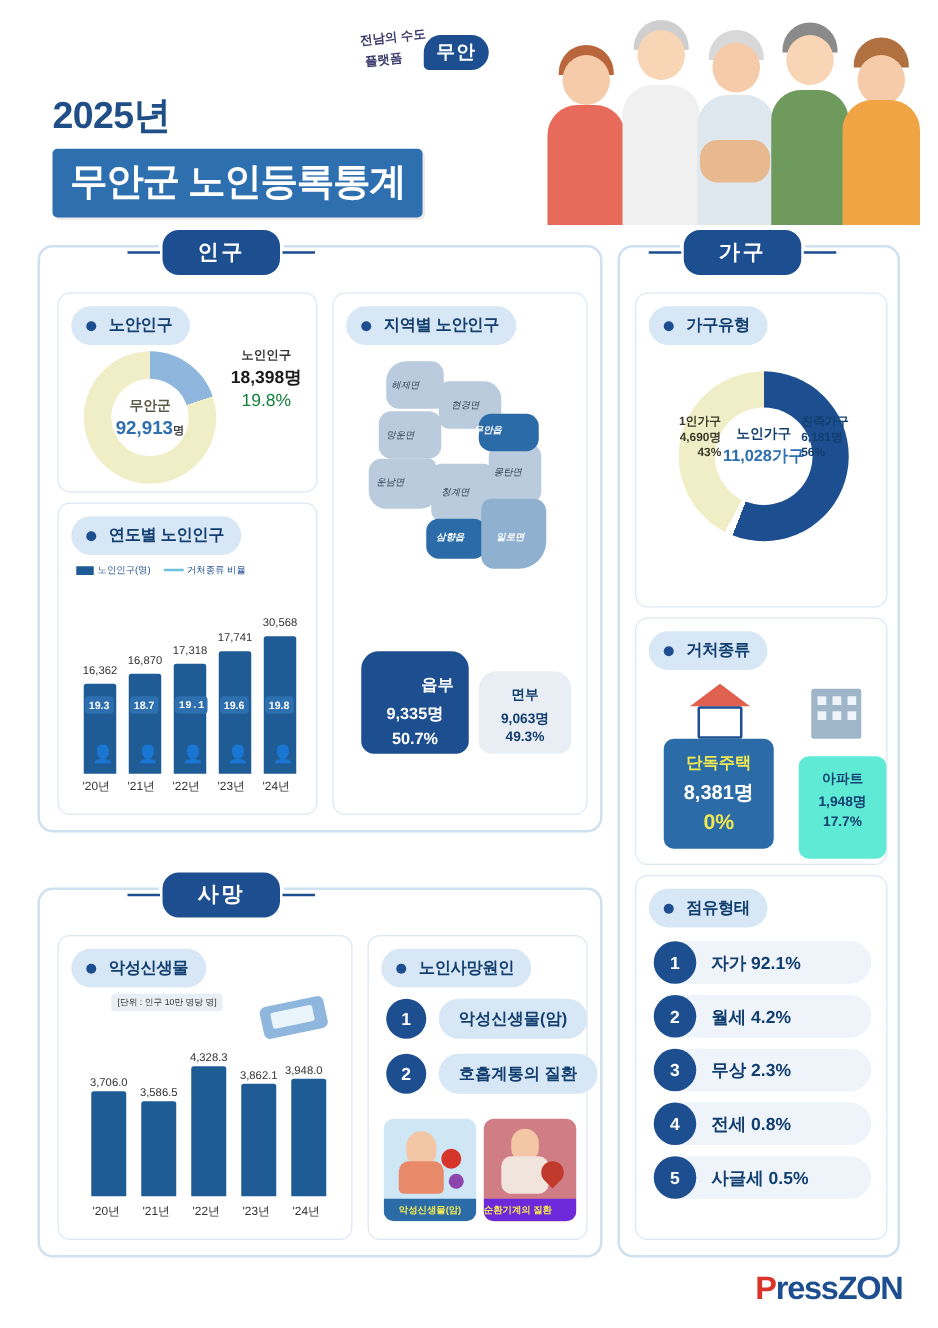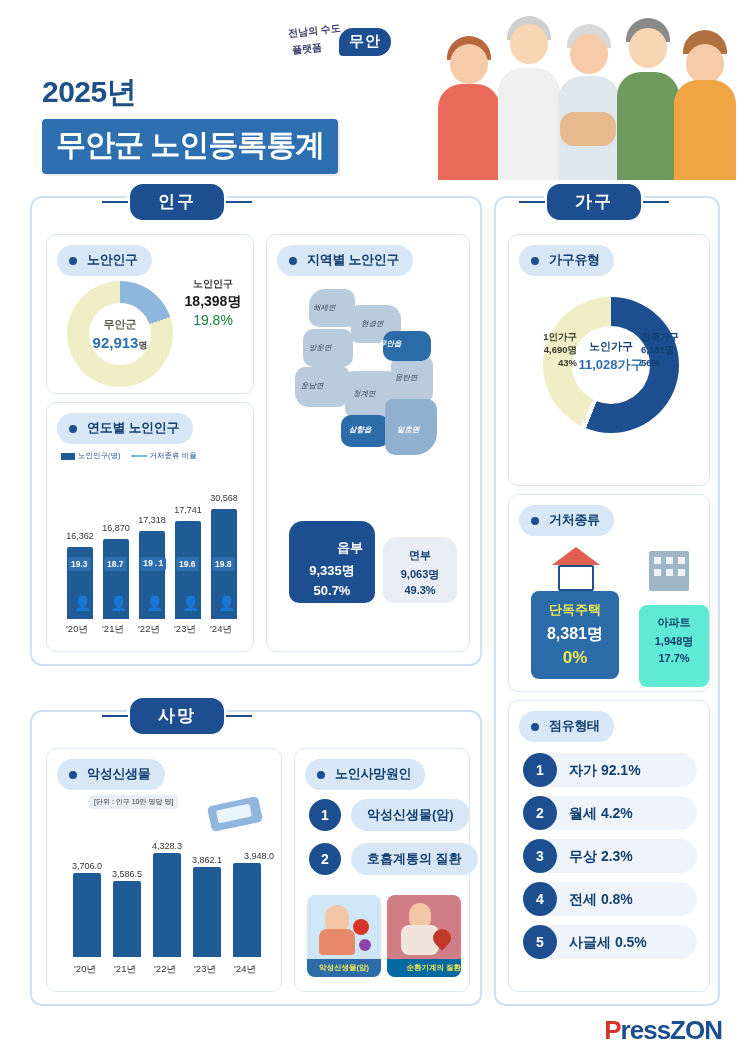--- a/index.html
+++ b/index.html
@@ -544,21 +544,21 @@
         <div class="bar" style="left:4px;  width:28px; height:84px;"></div>
         <div class="bar" style="left:44px; width:28px; height:76px;"></div>
         <div class="bar" style="left:84px; width:28px; height:104px;"></div>
         <div class="bar" style="left:124px;width:28px; height:90px;"></div>
         <div class="bar" style="left:164px;width:28px; height:94px;"></div>
 
         <div class="bar-val" style="left:-4px; top:16px;  width:44px;">3,706.0</div>
         <div class="bar-val" style="left:36px; top:24px;  width:44px;">3,586.5</div>
         <div class="bar-val" style="left:76px; top:-4px;  width:44px;">4,328.3</div>
         <div class="bar-val" style="left:116px;top:10px;  width:44px;">3,862.1</div>
-        <div class="bar-val" style="left:168px;top:6px;   width:44px;">3,948.0</div>
+        <div class="bar-val" style="left:152px;top:6px;   width:44px;">3,948.0</div>
       </div>
 
       <div class="bar-xlbl" style="left:18px; top:214px; width:40px;">'20년</div>
       <div class="bar-xlbl" style="left:58px; top:214px; width:40px;">'21년</div>
       <div class="bar-xlbl" style="left:98px; top:214px; width:40px;">'22년</div>
       <div class="bar-xlbl" style="left:138px;top:214px; width:40px;">'23년</div>
       <div class="bar-xlbl" style="left:178px;top:214px; width:40px;">'24년</div>
     </div>
 
     <div class="inner-box" style="left:262px; top:36px; width:176px; height:244px;">
@@ -582,21 +582,21 @@
         <div style="position:absolute;left:18px;top:10px;width:24px;height:26px;background:#f3c6a6;border-radius:12px 12px 8px 8px;"></div>
         <div style="position:absolute;left:12px;top:34px;width:36px;height:26px;background:#e88a6a;border-radius:8px 8px 4px 4px;"></div>
         <div style="position:absolute;left:46px;top:24px;width:16px;height:16px;background:#d8352a;border-radius:50%;"></div>
         <div style="position:absolute;left:52px;top:44px;width:12px;height:12px;background:#8e44ad;border-radius:50%;"></div>
         <div style="position:absolute;left:0;bottom:0;width:74px;height:18px;background:#2a6ba8;color:#f2e84f;font-size:7.5px;font-weight:bold;line-height:18px;text-align:center;">악성신생물(암)</div>
       </div>
       <div style="position:absolute;left:92px;top:146px;width:74px;height:82px;background:#d07d86;border-radius:8px;overflow:hidden;">
         <div style="position:absolute;left:22px;top:8px;width:22px;height:24px;background:#f3c6a6;border-radius:11px 11px 7px 7px;"></div>
         <div style="position:absolute;left:14px;top:30px;width:38px;height:30px;background:#f0e4dd;border-radius:8px;"></div>
         <div style="position:absolute;left:46px;top:34px;width:18px;height:18px;background:#c0392b;border-radius:50% 50% 50% 0;transform:rotate(-45deg);"></div>
-        <div style="position:absolute;left:0;bottom:0;width:74px;height:18px;background:#0369a1;color:#f2e84f;font-size:7.5px;font-weight:bold;line-height:18px;text-align:right;">순환기계의 질환</div>
+        <div style="position:absolute;left:0;bottom:0;width:74px;height:18px;background:#6d28d9;color:#f2e84f;font-size:7.5px;font-weight:bold;line-height:18px;text-align:left;">순환기계의 질환</div>
       </div>
     </div>
   </div>
 
   <div class="footer-logo">
     <span class="red">P</span><span>ressZON</span>
   </div>
 
 </div>
 

